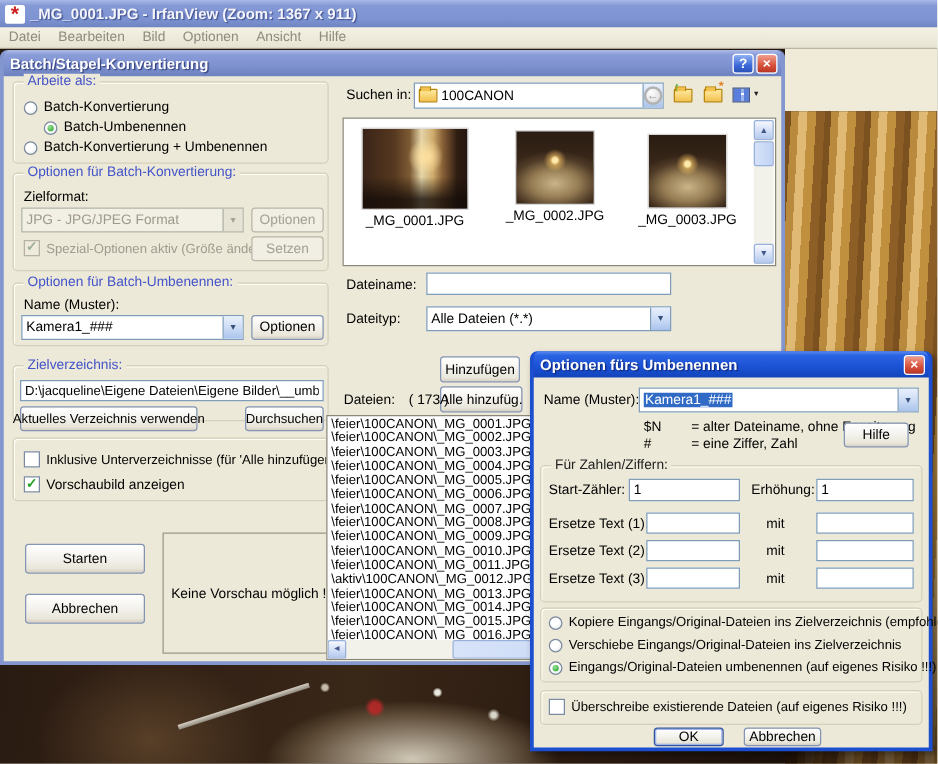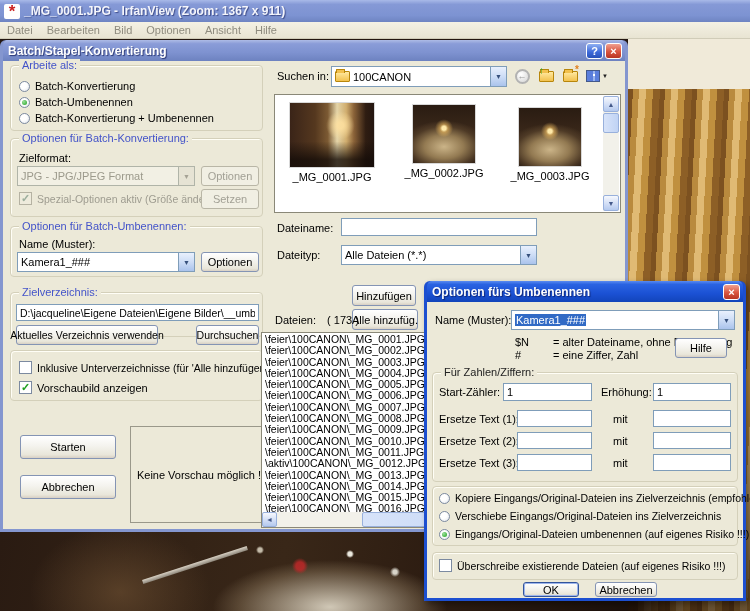--- a/index.html
+++ b/index.html
@@ -160,21 +160,21 @@
       <span class="tbtn close">×</span>
     </div>
     <div class="dlg-body" style="width:622px;height:468px;">
 
       <div class="gb" style="left:7px;top:4px;width:253px;height:66px;">
         <span class="cap">Arbeite als:</span>
         <div class="rowc" style="left:8px;top:14px;">
           <span class="radio"></span>
           <span>Batch-Konvertierung</span>
         </div>
-        <div class="rowc" style="left:8px;top:30px;">
+        <div class="rowc" style="left:24px;top:30px;">
           <span class="radio checked"></span>
           <span>Batch-Umbenennen</span>
         </div>
         <div class="rowc" style="left:8px;top:46px;">
           <span class="radio"></span>
           <span>Batch-Konvertierung + Umbenennen</span>
         </div>
       </div>
 
       <div class="gb" style="left:7px;top:77px;width:253px;height:79px;">
@@ -221,21 +221,21 @@
       </div>
 
       <div class="btn" style="left:17px;top:374px;width:96px;height:24px;">Starten</div>
       <div class="btn" style="left:17px;top:414px;width:96px;height:24px;">Abbrechen</div>
 
       <div class="preview-panel" style="left:127px;top:365px;width:138px;height:97px;">
         <span>Keine Vorschau möglich !</span>
       </div>
 
       <span class="lbl" style="left:274px;top:9px;">Suchen in:</span>
-      <div class="combo" style="left:328px;top:5px;width:176px;height:21px;">
+      <div class="combo" style="left:328px;top:5px;width:200px;height:21px;">
         <span class="foldico" style="margin-left:3px;"></span>
         <span class="ctxt">100CANON</span>
         <span class="cbtn">▼</span>
       </div>
       <div class="tool" style="left:509px;top:5px;">
         <span class="circ">←</span>
       </div>
       <div class="tool" style="left:533px;top:5px;">
         <span class="foldico"></span>
         <span class="ovr" style="color:#1da11d;left:3px;top:0;">↑</span>

